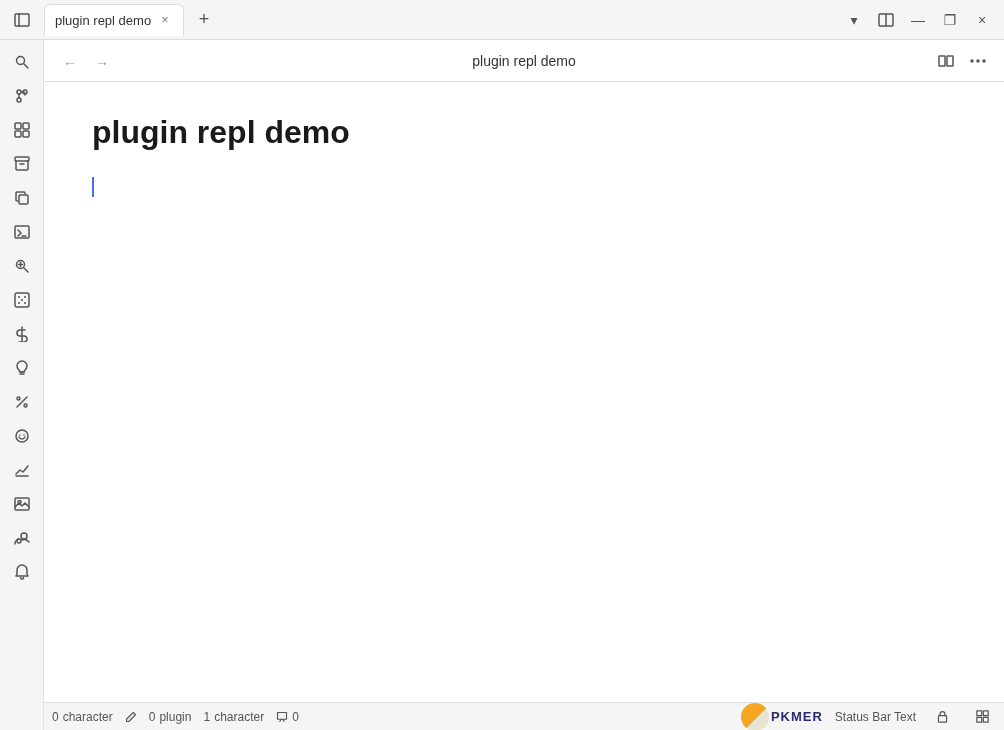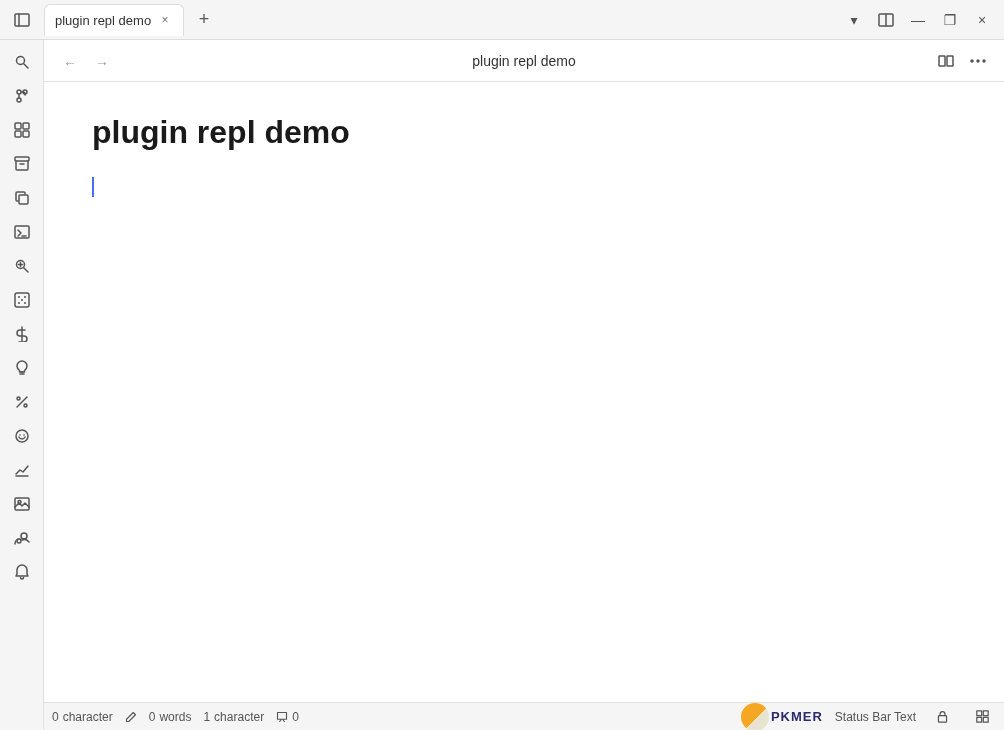--- a/index.html
+++ b/index.html
@@ -476,21 +476,21 @@
         <span>0</span>
         <span>character</span>
       </div>
       <div class="status-item">
         <svg class="icon-svg" style="width:12px;height:12px;" viewBox="0 0 16 16">
           <path d="M11 2l3 3-9 9H2v-3l9-9z"></path>
         </svg>
       </div>
       <div class="status-item">
         <span>0</span>
-        <span>words</span>
+        <span>plugin</span>
       </div>
       <div class="status-item">
         <span>1</span>
         <span>character</span>
       </div>
       <div class="status-item">
         <svg class="icon-svg" style="width:12px;height:12px;" viewBox="0 0 16 16">
           <path d="M2 2h12v9H2z M5 14l2-3h2l2 3"></path>
         </svg>
         <span>0</span>

